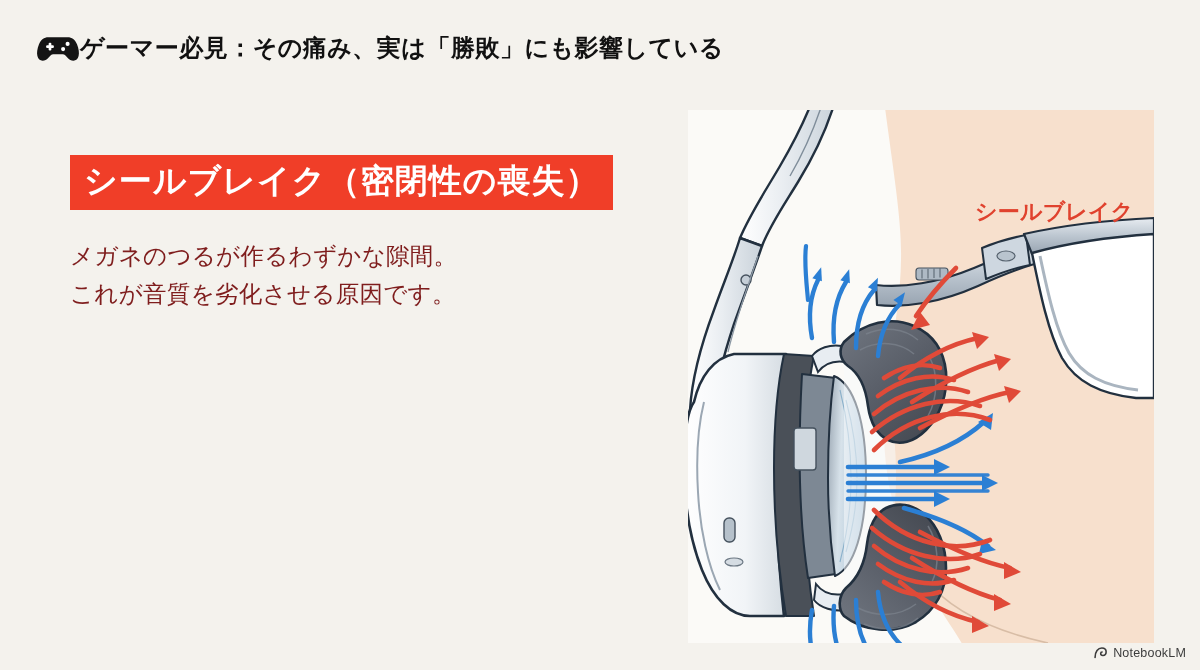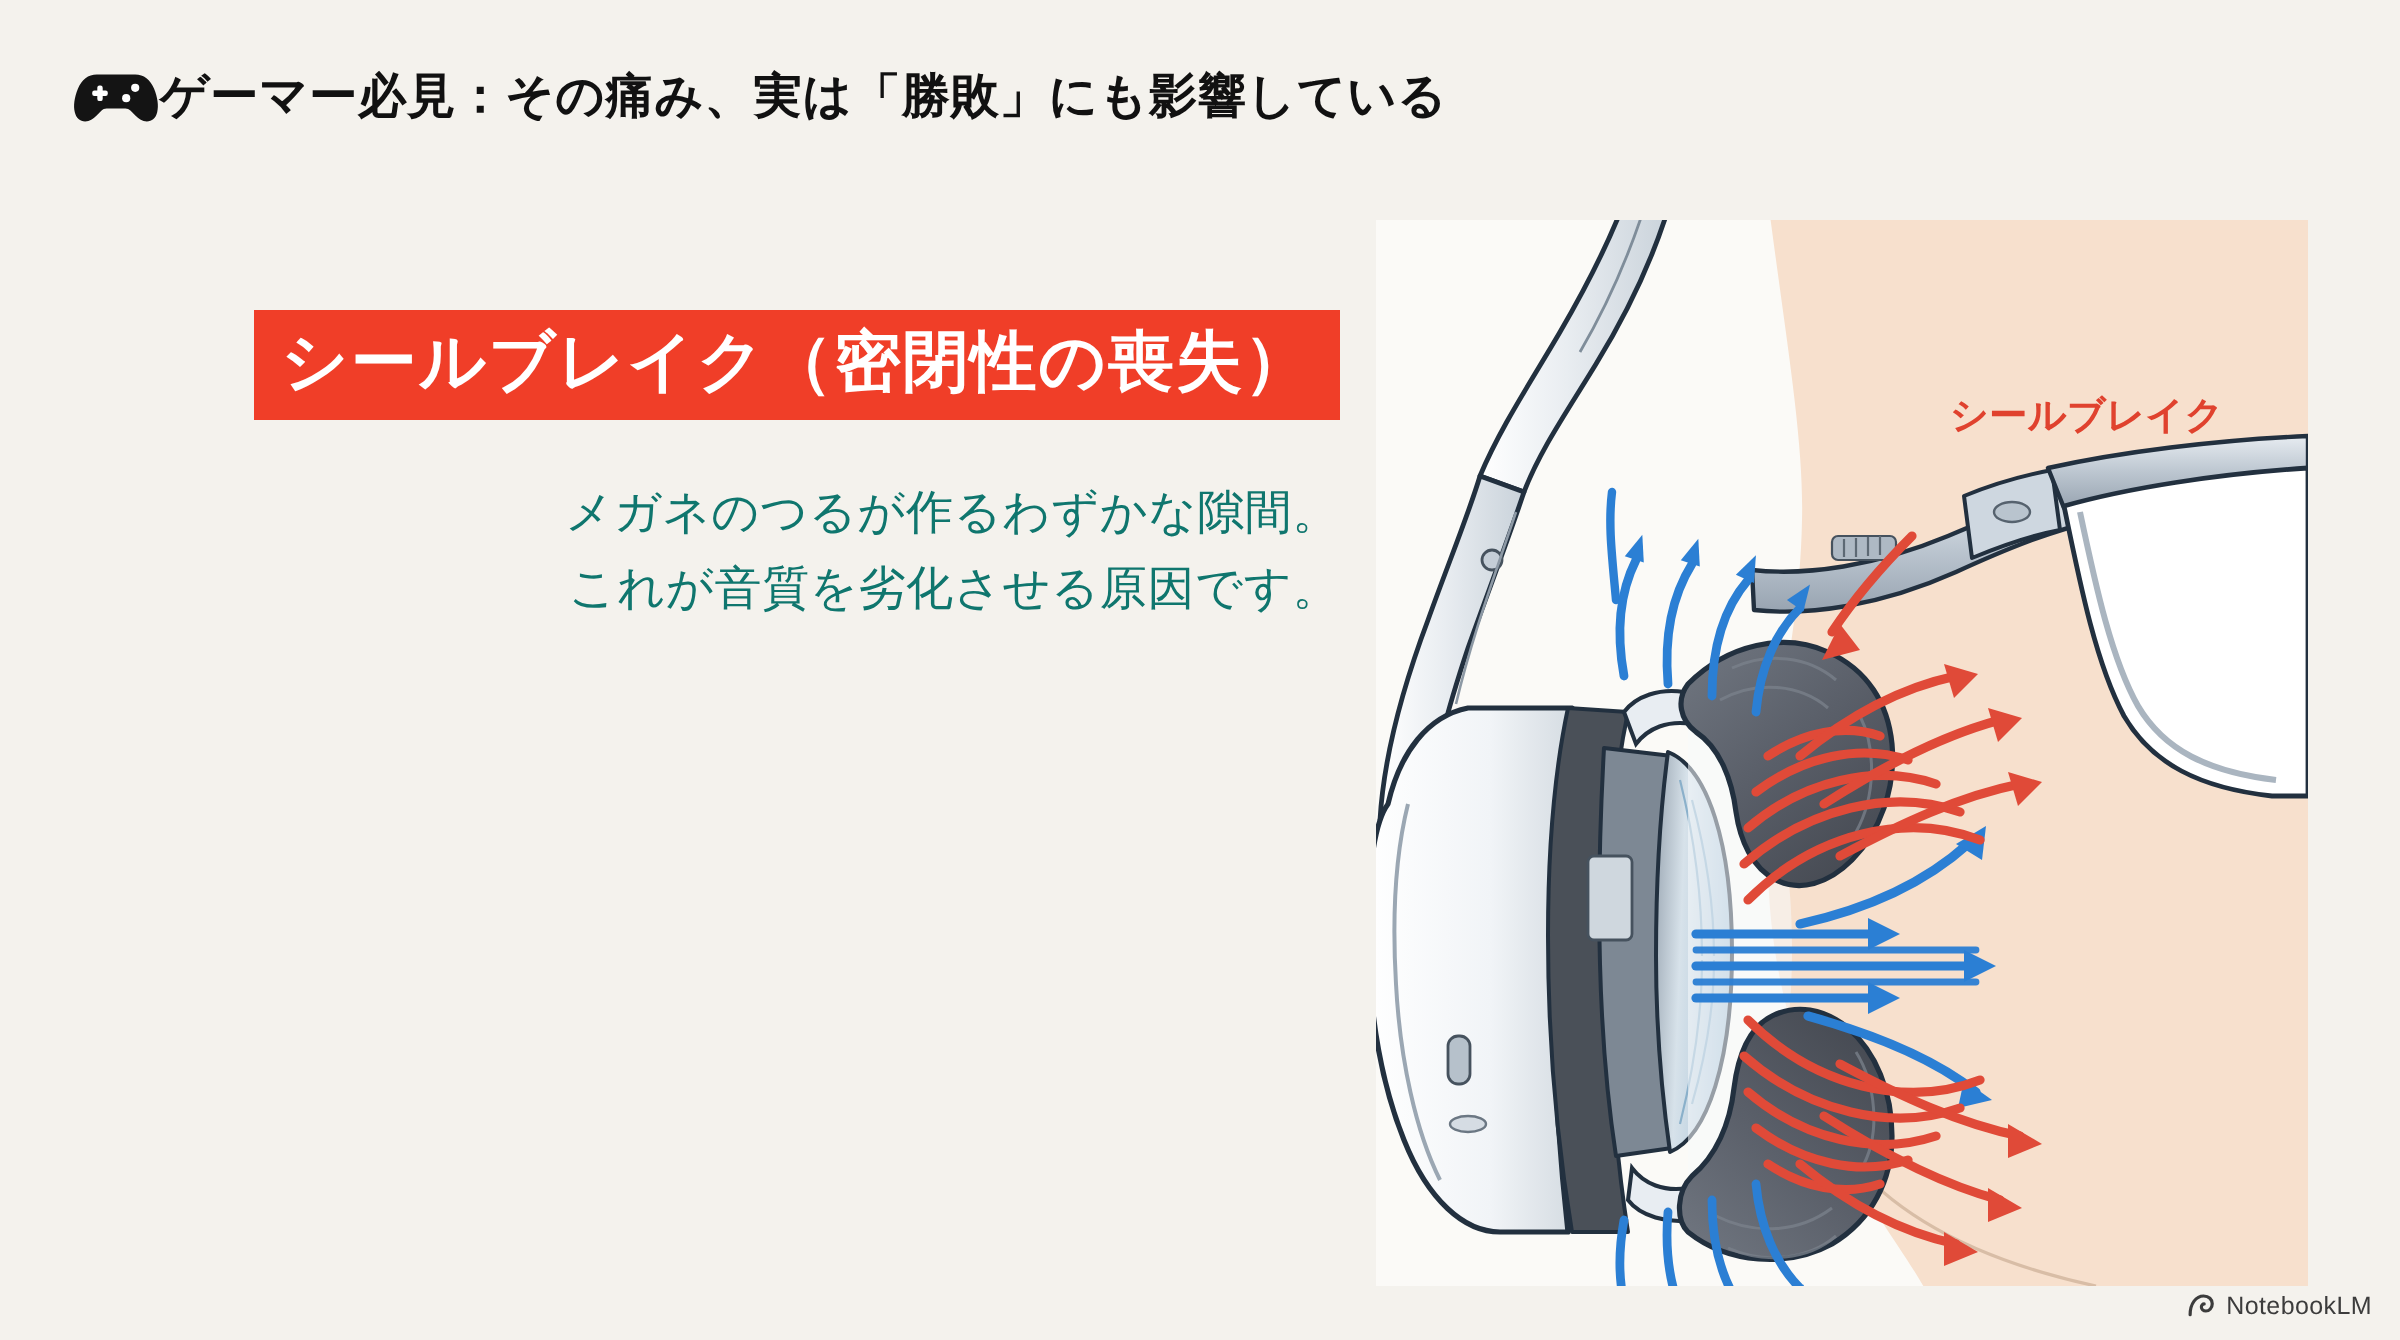--- a/index.html
+++ b/index.html
@@ -37,40 +37,39 @@
     color: #111111;
     white-space: nowrap;
   }
 
   
   #left-col {
     position: absolute;
     left: 70px;
     top: 155px;
     width: 600px;
-    text-align: right;
   }
 
   #section-banner {
     display: inline-block;
     background: #f03e28;
     color: #ffffff;
     font-size: 33px;
     font-weight: 700;
     letter-spacing: 1px;
     padding: 8px 14px 10px 14px;
     line-height: 1.12;
     white-space: nowrap;
   }
 
   #lead-text {
     margin-top: 27px;
     font-size: 23.5px;
     line-height: 1.62;
-    color: #0f766e;
+    color: #7f1d1d;
     letter-spacing: 0.3px;
   }
   #lead-text .lead-line { display: block; }
 
   #bullet-list {
     margin-top: 30px;
     padding: 0;
     list-style: none;
   }
   .bullet-item {
@@ -117,21 +116,21 @@
     width: 466px;
     height: 533px;
   }
 
   
   #annotation-label {
     position: absolute;
     left: 975px;
     top: 196px;
     color: #e0422e;
-    font-size: 19px;
+    font-size: 22px;
     font-weight: 700;
     line-height: 1.42;
     letter-spacing: 0.2px;
     text-align: right;
     pointer-events: none;
   }
   #annotation-label .ann-line { display: block; white-space: nowrap; }
 
   
   #footer-brand {

